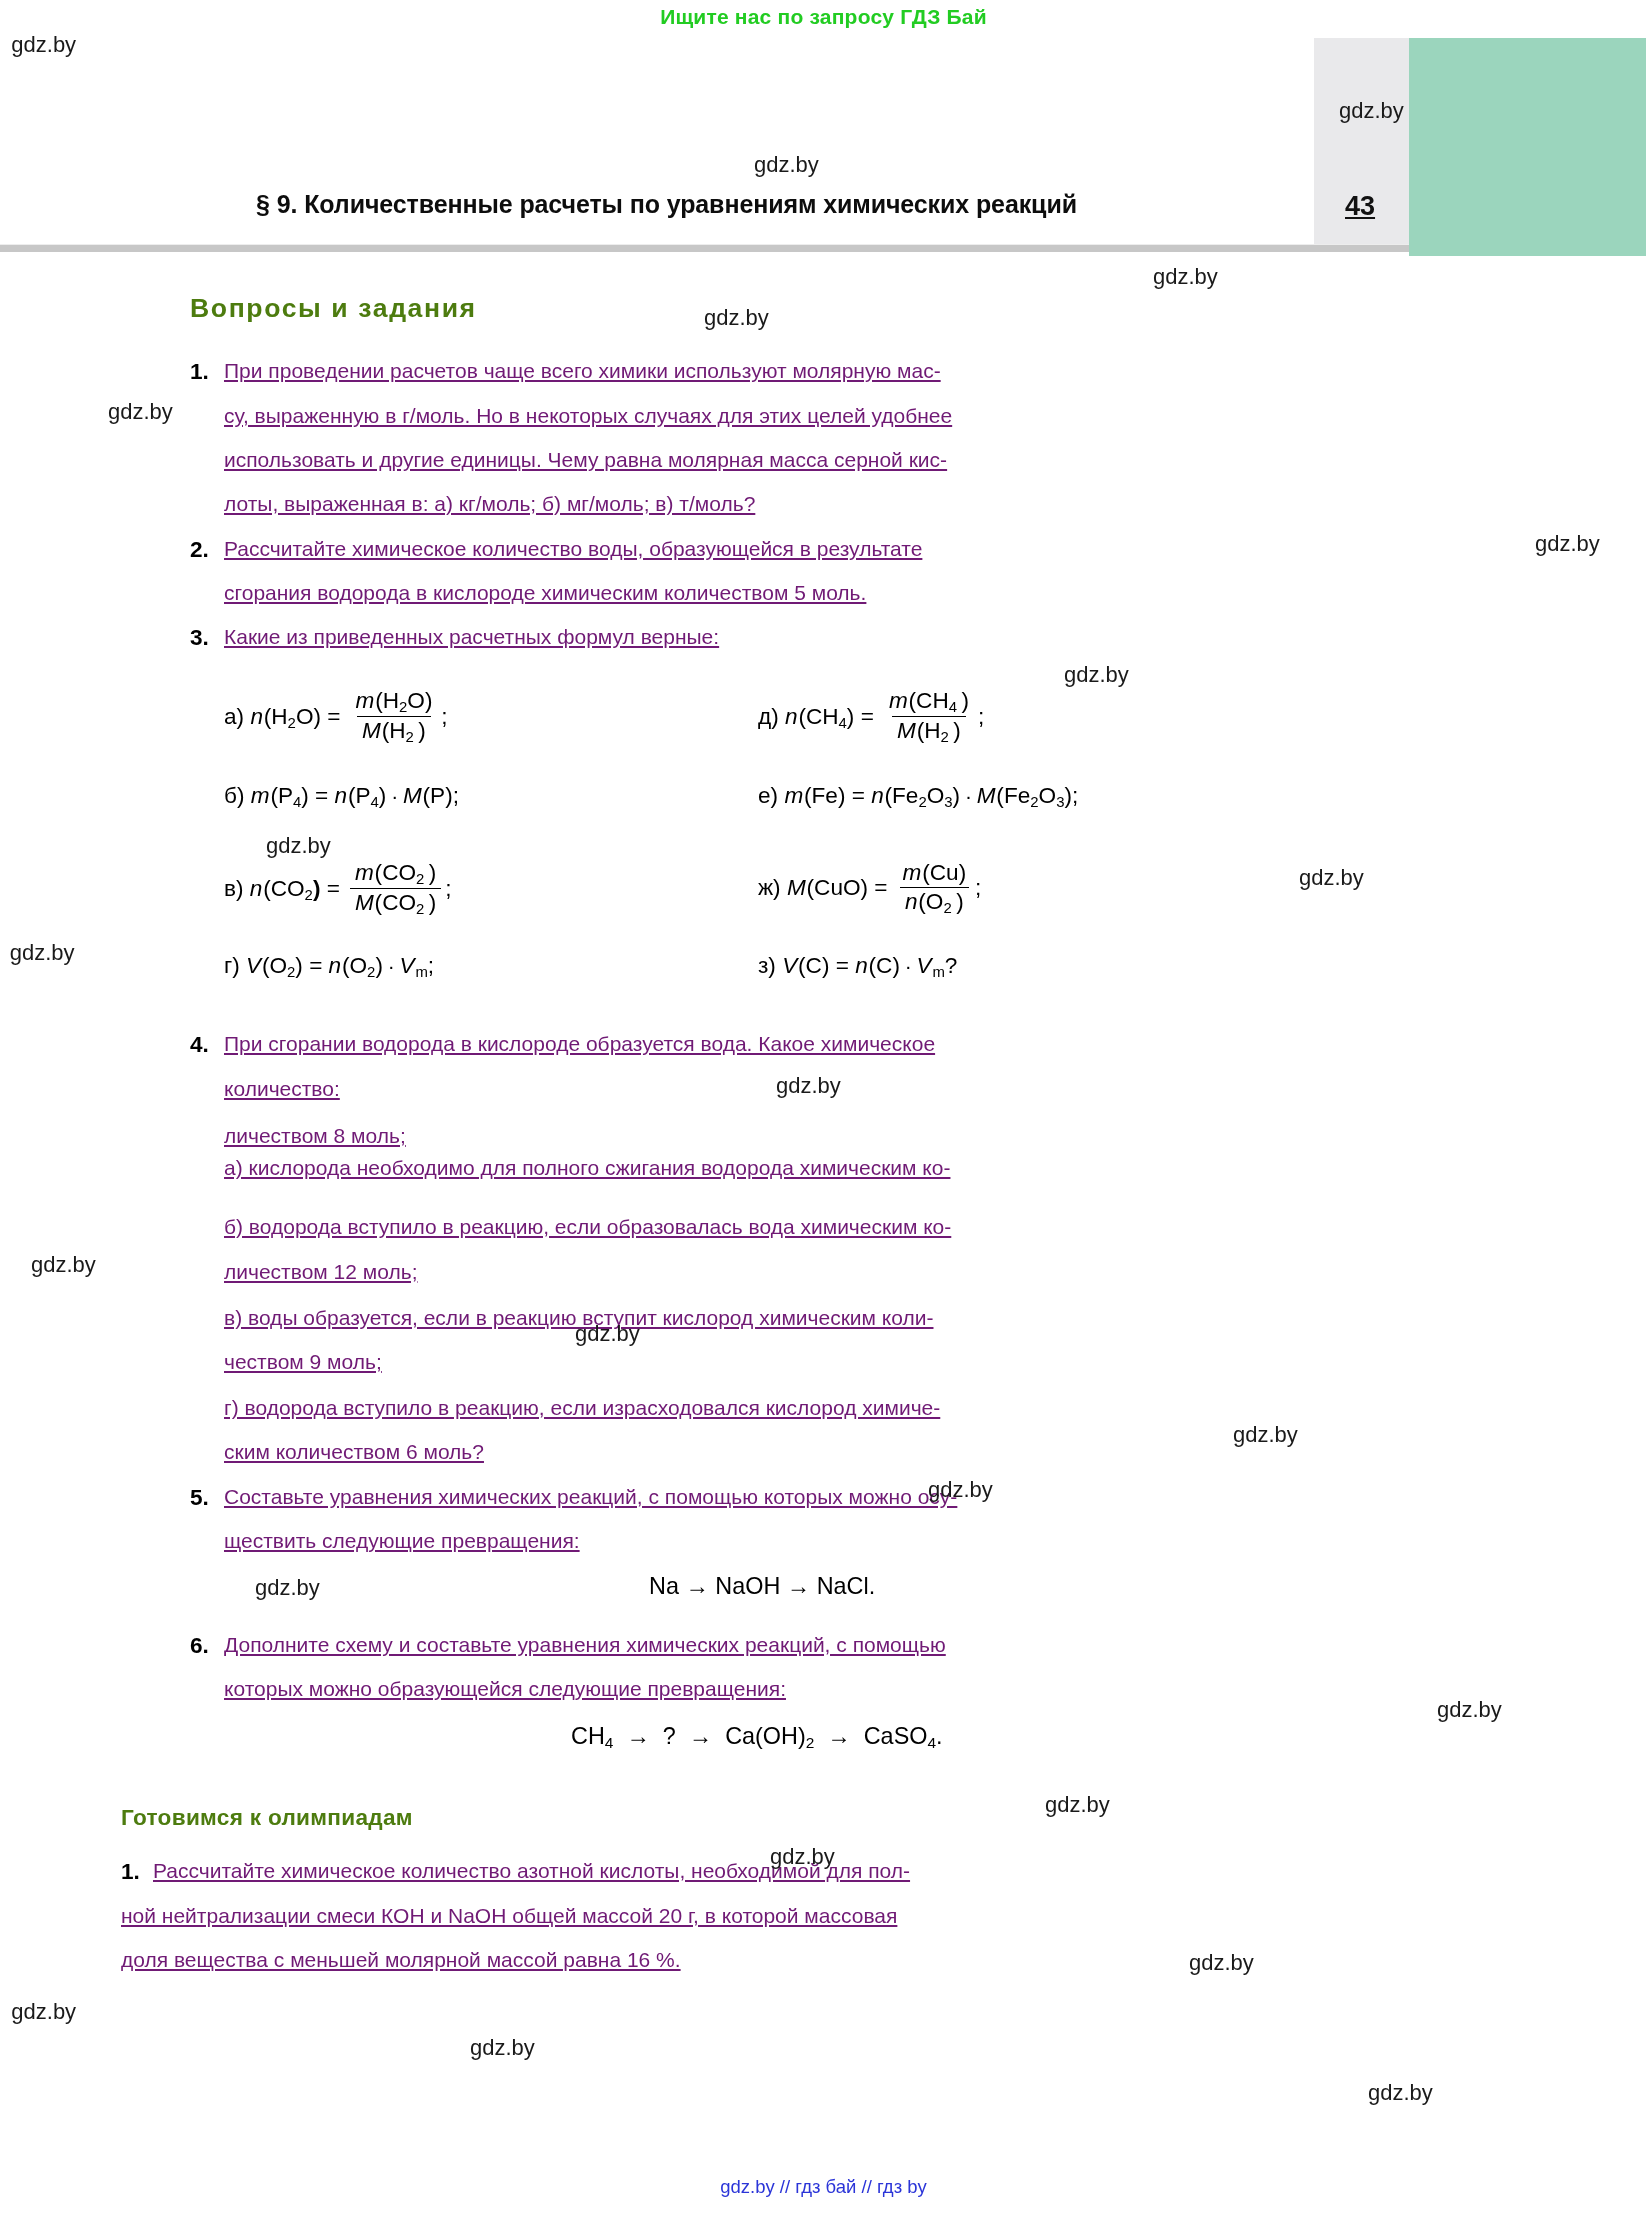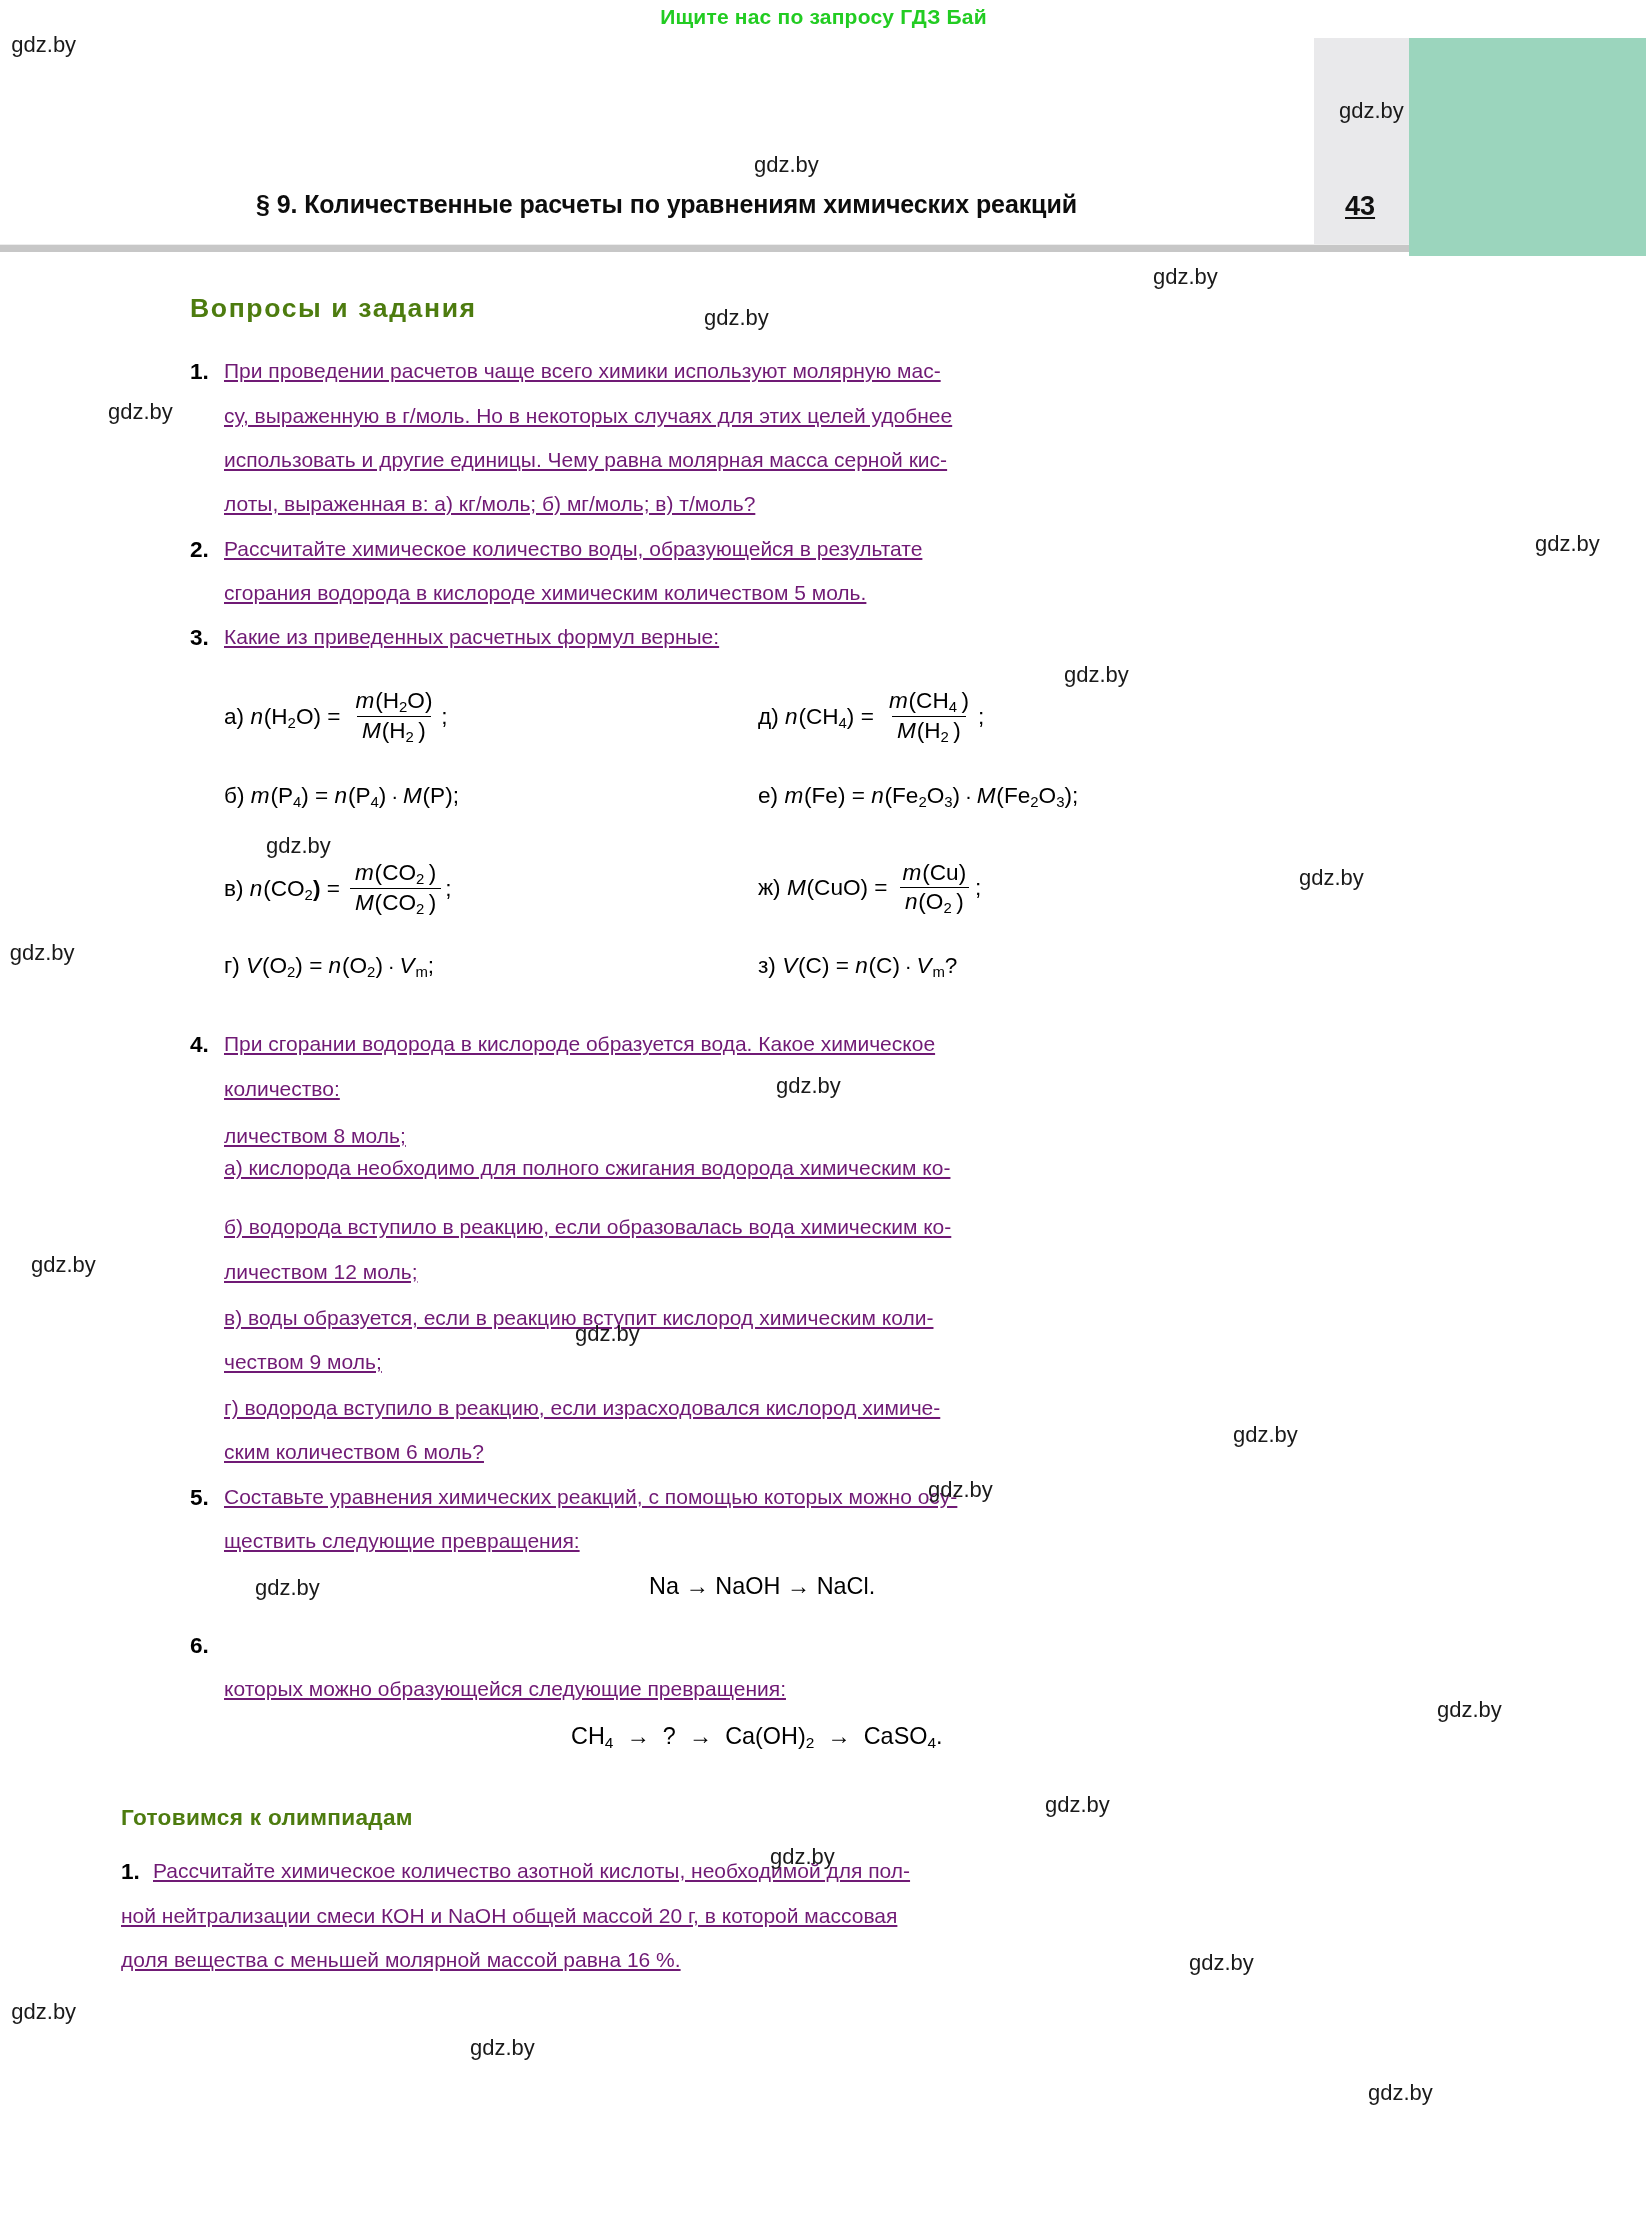--- a/index.html
+++ b/index.html
@@ -235,30 +235,32 @@
   <div class="ln" style="left:224px;top:1350px">чеством 9 моль;</div>
   <div class="ln" style="left:224px;top:1396px">г)  водорода  вступило  в  реакцию,  если  израсходовался  кислород  химиче-</div>
   <div class="ln" style="left:224px;top:1440px">ским количеством 6 моль?</div>
 
   <div class="num" style="left:190px;top:1485px">5.</div>
   <div class="ln" style="left:224px;top:1485px">Составьте уравнения химических реакций, с помощью которых можно осу-</div>
   <div class="ln" style="left:224px;top:1529px">ществить следующие превращения:</div>
   <div class="scheme" style="left:649px;top:1573px">Na  →  NaOH  →  NaCl.</div>
 
   <div class="num" style="left:190px;top:1633px">6.</div>
+  <div class="ln" style="left:224px;top:1633px">Дополните схему и составьте уравнения химических реакций, с помощью</div>
   <div class="ln" style="left:224px;top:1677px">которых можно образующейся следующие превращения:</div>
   <div class="scheme" style="left:571px;top:1723px">CH<sub>4</sub>&nbsp; → &nbsp;?&nbsp; → &nbsp;Ca(OH)<sub>2</sub>&nbsp; → &nbsp;CaSO<sub>4</sub>.</div>
 
   <div class="h-blue" id="h-olimp">Готовимся к олимпиадам</div>
 
   <div class="num" style="left:121px;top:1859px">1.</div>
   <div class="ln" style="left:153px;top:1859px">Рассчитайте химическое количество азотной кислоты, необходимой для пол-</div>
   <div class="ln" style="left:121px;top:1904px">ной нейтрализации смеси КОН и NaOH общей массой 20 г, в которой массовая</div>
   <div class="ln" style="left:121px;top:1948px">доля вещества с меньшей молярной массой равна 16 %.</div>
 
+  <div class="foot-blue">gdz.by  //  гдз бай  //  гдз by</div>
 
   <div id="wm-layer">
       <div class="wm" style="left: 11.3px; top: 32px;">gdz.by</div>
       <div class="wm" style="left: 1339px; top: 98px;">gdz.by</div>
       <div class="wm" style="left: 754px; top: 152px;">gdz.by</div>
       <div class="wm" style="left: 1153px; top: 264px;">gdz.by</div>
       <div class="wm" style="left: 704px; top: 305px;">gdz.by</div>
       <div class="wm" style="left: 108px; top: 399px;">gdz.by</div>
       <div class="wm" style="left: 1535px; top: 531px;">gdz.by</div>
       <div class="wm" style="left: 1064px; top: 662px;">gdz.by</div>

